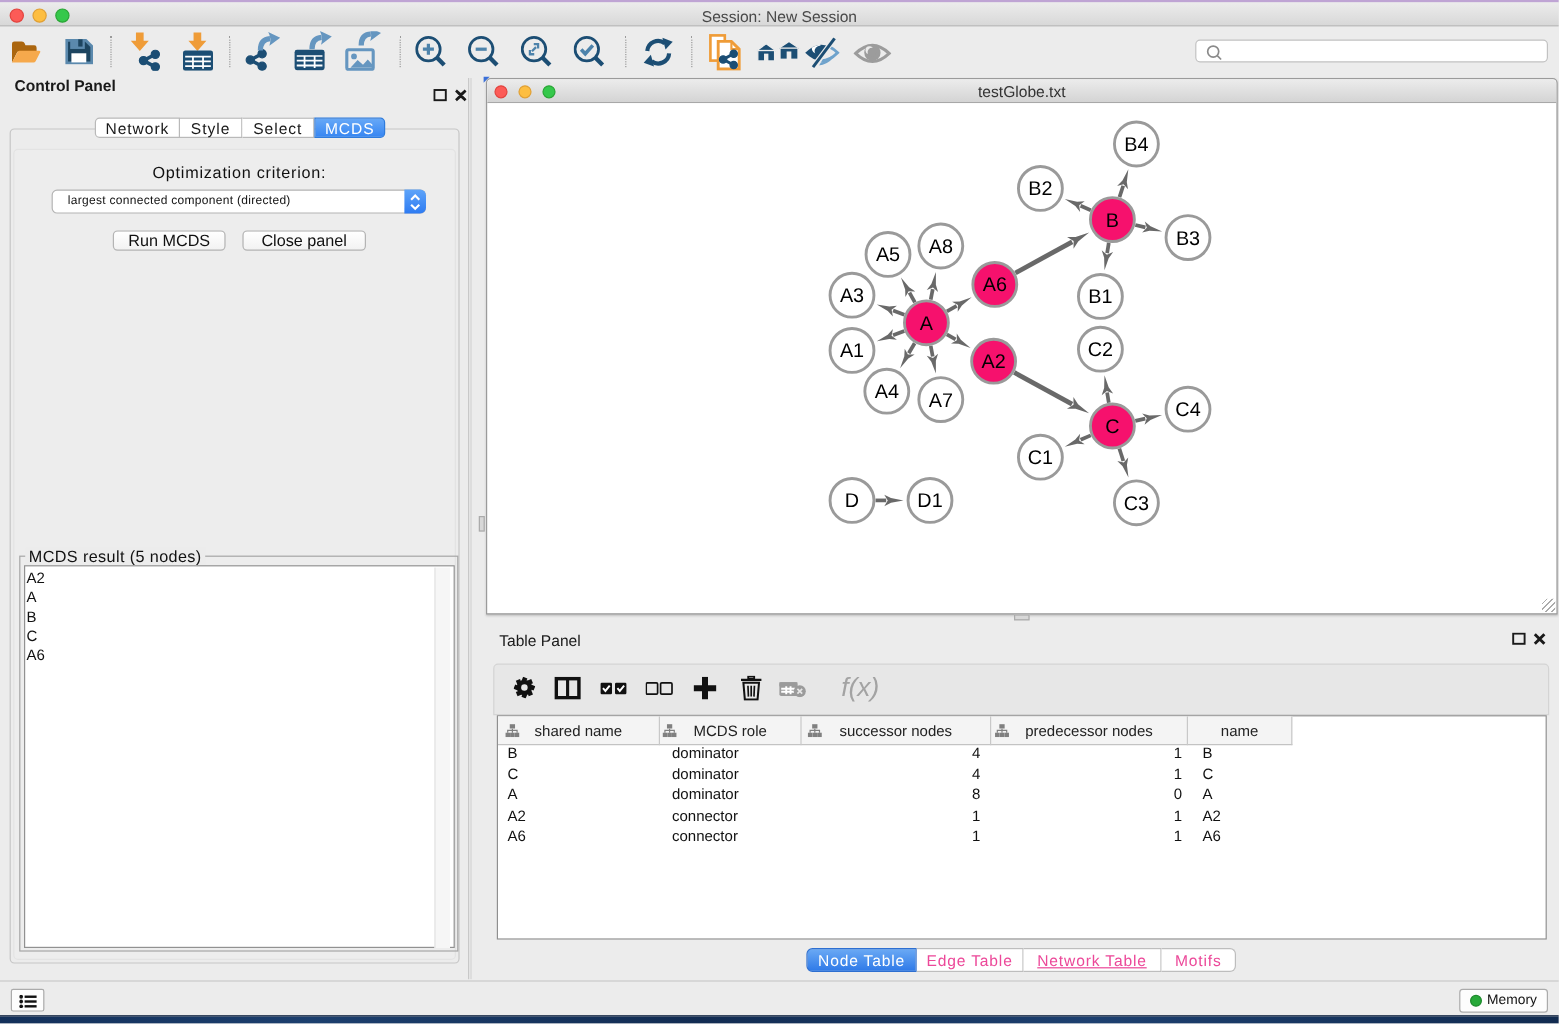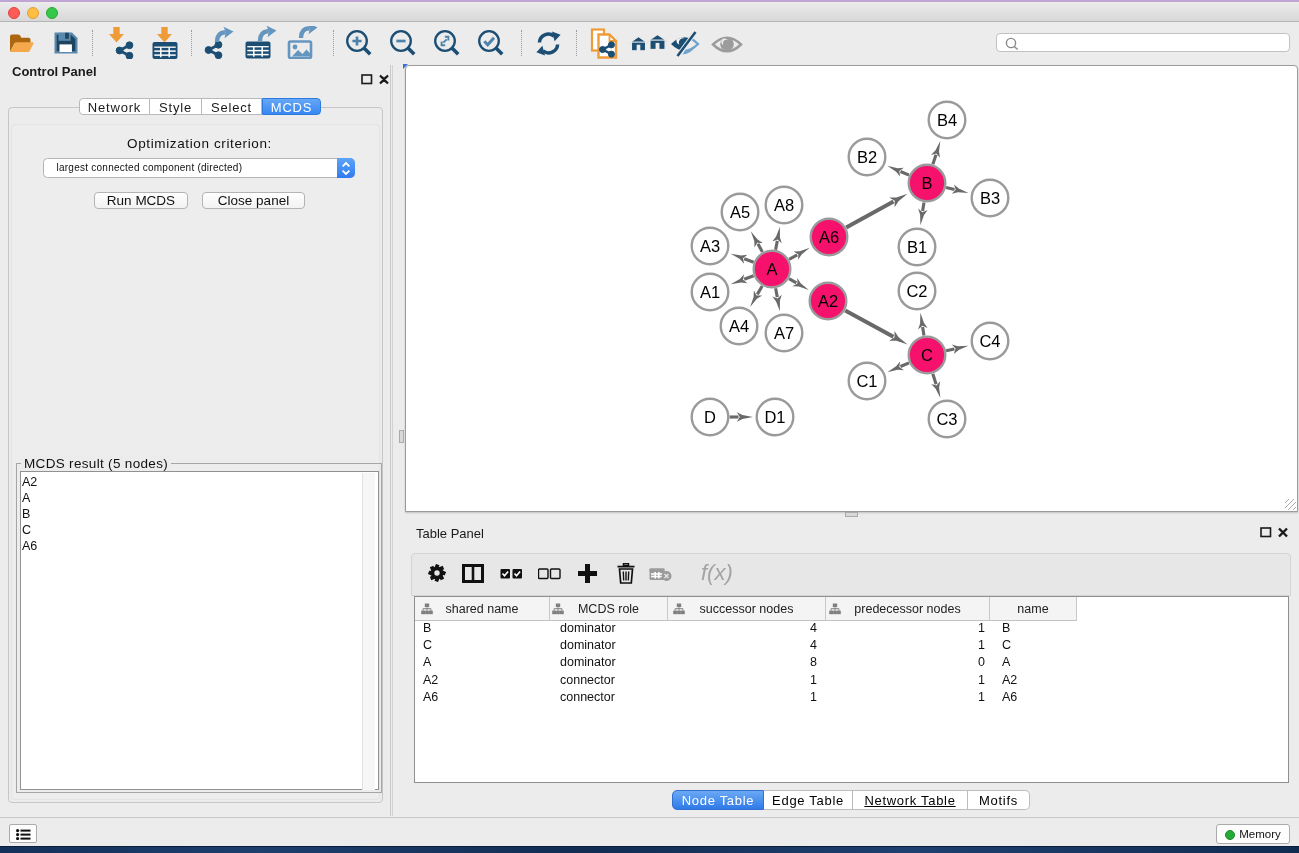--- a/index.html
+++ b/index.html
@@ -60,39 +60,40 @@
 .hcell { position:absolute; top:0; height:24px; border-right:1px solid #c8c8c8;
   text-align:center; line-height:24px; }
 .row { position:absolute; left:0; width:872px; height:17px; font-size:12.5px; color:#111; line-height:17px; }
 .c1 { position:absolute; left:8px; }
 .c2 { position:absolute; left:145px; }
 .c3 { position:absolute; left:253px; width:149px; text-align:right; }
 .c4 { position:absolute; left:411px; width:159px; text-align:right; }
 .c5 { position:absolute; left:587px; }
 #tp-tabs { left:672px; top:790px; height:20px; font-size:13px; }
 .btab { position:absolute; top:0; height:20px; background:#fff; border:1px solid #bdbdbd;
-  color:#000000; text-align:center; line-height:19px; letter-spacing:0.7px; }
+  color:#ec4899; text-align:center; line-height:19px; letter-spacing:0.7px; }
 
 #statusline { left:0; top:817px; width:1299px; height:1px; background:#c8c8c8; }
 #listbtn { left:9px; top:824px; width:28px; height:19px; background:#fdfdfd;
   border:1px solid #ababab; border-radius:2px; }
 #membtn { left:1216px; top:824px; width:74px; height:20px; background:#fdfdfd;
   border:1px solid #ababab; border-radius:3px; font-size:11.5px; color:#111;
   text-align:center; line-height:18px; }
 #bottomstrip { left:0; top:846px; width:1299px; height:7px;
   background:linear-gradient(90deg,#13305a,#1c3f6e 20%,#122c52 45%,#1d4070 70%,#112b50); border-top:1px solid #0a1e3c; }
 .divh { position:absolute; background:#d8d8d8; border:1px solid #ababab; }
 </style>
 </head>
 <body>
 <div class="abs" id="topedge"></div>
 <div class="abs" id="titlebar">
   <div class="tl" style="left:8px;background:#fc5b57;border:1px solid #e2443f;"></div>
   <div class="tl" style="left:27px;background:#fdbe41;border:1px solid #e0a035;"></div>
   <div class="tl" style="left:46px;background:#35c84b;border:1px solid #2aa636;"></div>
+  <div class="abs" id="title">Session: New Session</div>
 </div>
 <div class="abs" id="toolbar">
     <svg style="position:absolute;left:8px;top:32px" width="27" height="22" viewBox="0 0 27 22" xmlns="http://www.w3.org/2000/svg">
 <path d="M2 20 V4.5 Q2 2.5 4 2.5 h6.2 q1.7 0 2.3 1.5 l0.7 1.8 h7.3 q2 0 2 2 v3.4 h-16 z" fill="#ab660f"></path>
 <path d="M2 20 l4.6 -8.6 q0.6 -1.1 1.9 -1.1 h16.2 q1.4 0 0.8 1.3 l-3.8 7.4 q-0.6 1.1 -1.9 1.1 h-17 q-1.2 0 -0.8 -0.1 z" fill="#f6a94c"></path>
     </svg>
     <svg style="position:absolute;left:54px;top:32px" width="24" height="22" viewBox="0 0 24 22" xmlns="http://www.w3.org/2000/svg">
 <path d="M0.5 0.5 h17.5 l5.5 5.5 v15.5 h-23 z" fill="#5b89ad"></path>
 <path d="M2.7 2.7 h14.2 l4.4 4.4 v12.2 h-18.6 z" fill="#1d4560"></path>
 <rect x="4.5" y="0.8" width="12.2" height="8" fill="#5b89ad"></rect>
@@ -261,20 +262,26 @@
 <div class="aquabtn" style="left:202px;top:192px;width:103px;">Close panel</div>
 <div class="abs" id="mcdsbox"></div>
 <div class="abs" id="mcdslegend">MCDS result (5 nodes)</div>
 <div class="abs" id="mcdslist">A2<br>A<br>B<br>C<br>A6<div class="abs" id="mcdsscroll"></div></div>
 
 <div class="abs" style="left:390px;top:65px;width:1px;height:751px;background:#c8c8c8;"></div>
 <div class="abs" style="left:392px;top:65px;width:1px;height:751px;background:#d2d2d2;"></div>
 
 <div class="abs" style="left:403px;top:64px;width:0;height:0;border-top:5px solid #3a6fd8;border-right:5px solid transparent;z-index:5;"></div>
 <div class="abs" id="netwin">
+  <div class="abs" id="nettitle">
+    <div class="tl2" style="left:6px;background:#fc5b57;border:1px solid #e2443f;"></div>
+    <div class="tl2" style="left:26px;background:#fdbe41;border:1px solid #e0a035;"></div>
+    <div class="tl2" style="left:46px;background:#35c84b;border:1px solid #2aa636;"></div>
+    <div class="abs" id="netname">testGlobe.txt</div>
+  </div>
   <div class="abs" style="left:0;top:22px;"><svg width="894" height="422" xmlns="http://www.w3.org/2000/svg" style="font-family:'Liberation Sans',sans-serif">
         <line x1="347.6" y1="187.8" x2="338.2" y2="191.3" stroke="#696969" stroke-width="3.1"></line>
         <polygon points="324.7,196.3 333.8,190.9 338.1,186.2 337.0,191.8 341.4,195.2 335.1,194.5" fill="#696969"></polygon>
         <line x1="347.6" y1="174.2" x2="338.2" y2="170.7" stroke="#696969" stroke-width="3.1"></line>
         <polygon points="324.7,165.7 335.1,167.5 341.4,166.8 337.0,170.2 338.1,175.8 333.8,171.1" fill="#696969"></polygon>
         <line x1="356.2" y1="198.0" x2="351.3" y2="206.4" stroke="#696969" stroke-width="3.1"></line>
         <polygon points="344.1,218.9 347.6,208.9 347.9,202.6 350.6,207.5 356.2,207.4 350.9,210.8" fill="#696969"></polygon>
         <line x1="356.4" y1="163.9" x2="351.9" y2="155.8" stroke="#696969" stroke-width="3.1"></line>
         <polygon points="344.8,143.3 351.6,151.4 356.8,154.9 351.2,154.7 348.5,159.6 348.3,153.3" fill="#696969"></polygon>
         <line x1="369.6" y1="200.3" x2="371.3" y2="209.1" stroke="#696969" stroke-width="3.1"></line>

